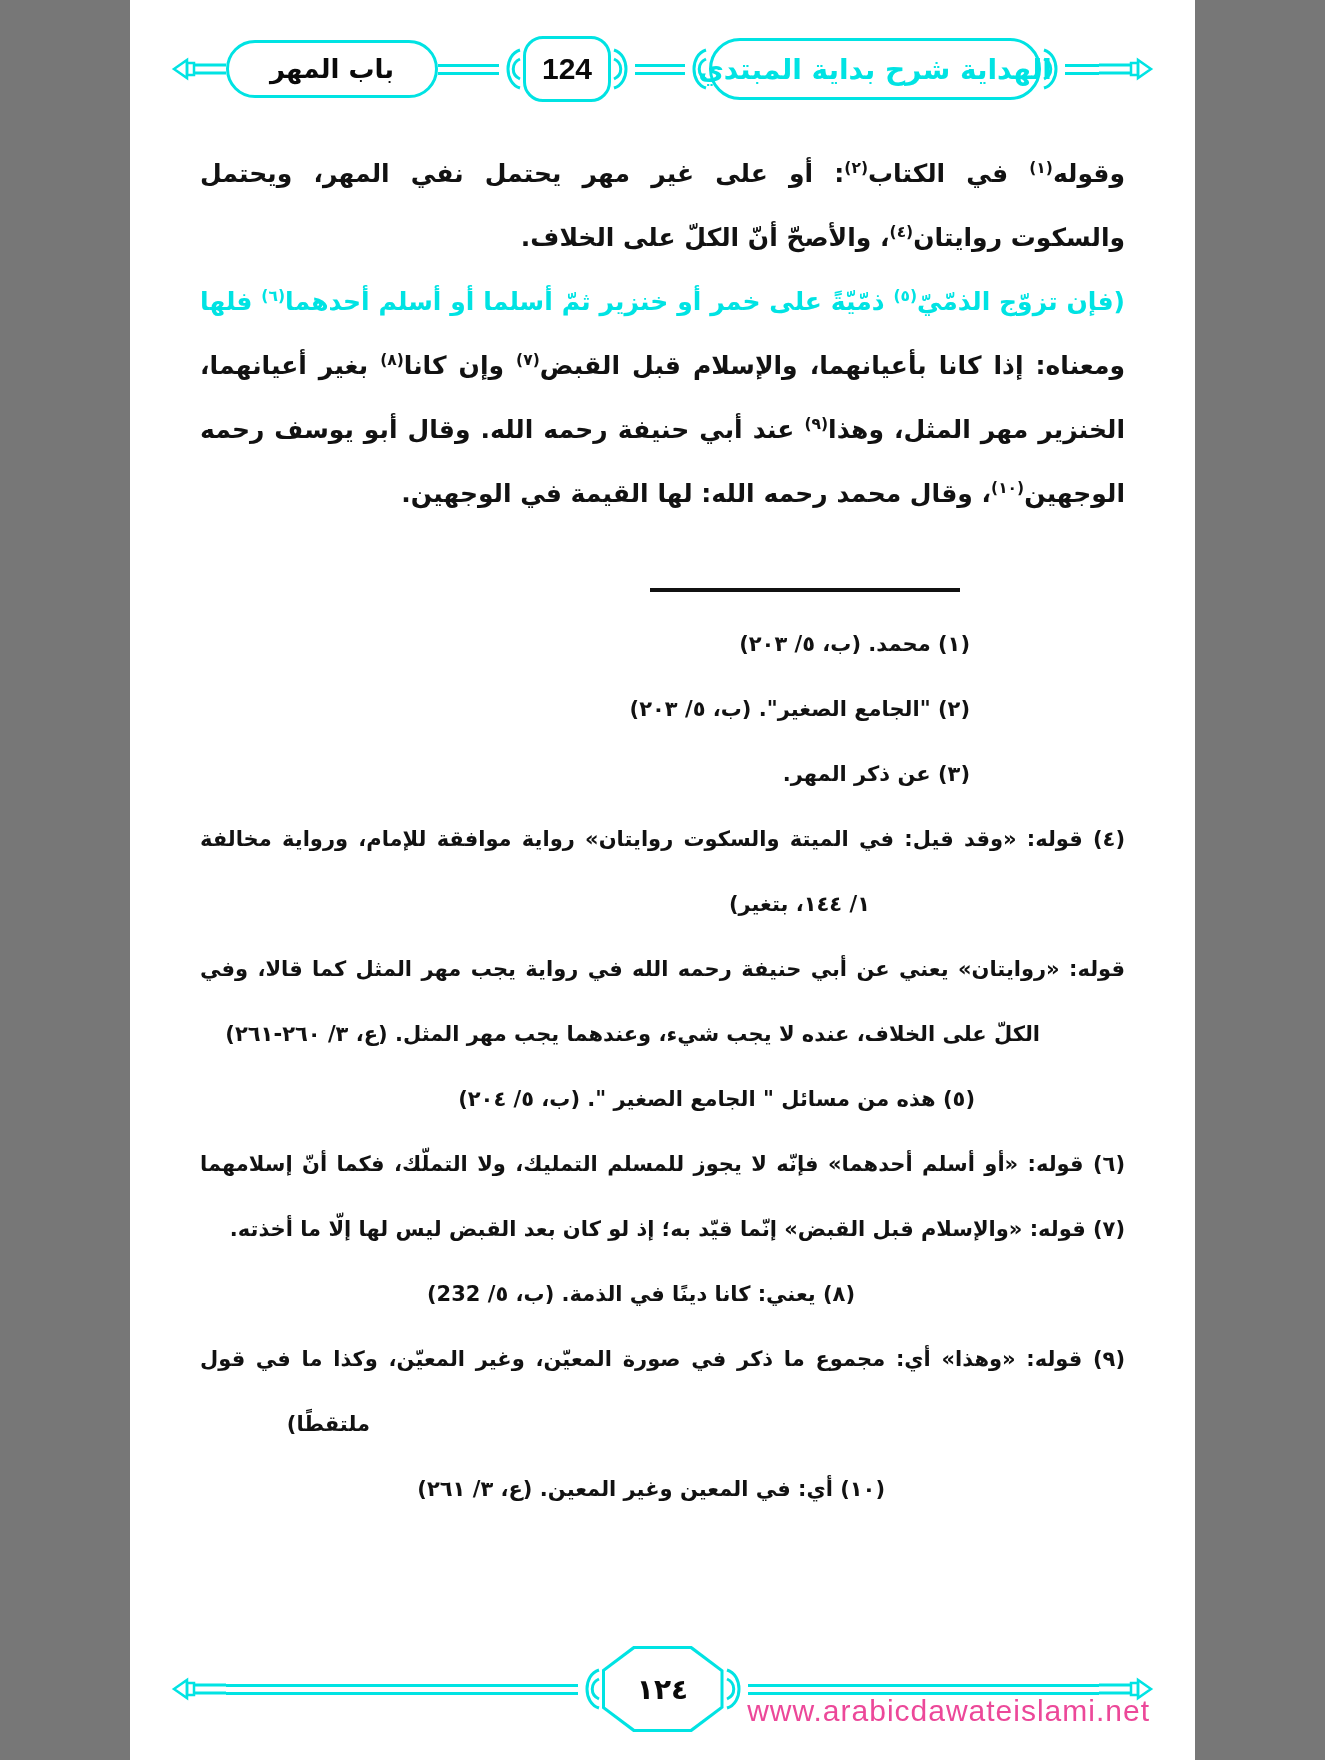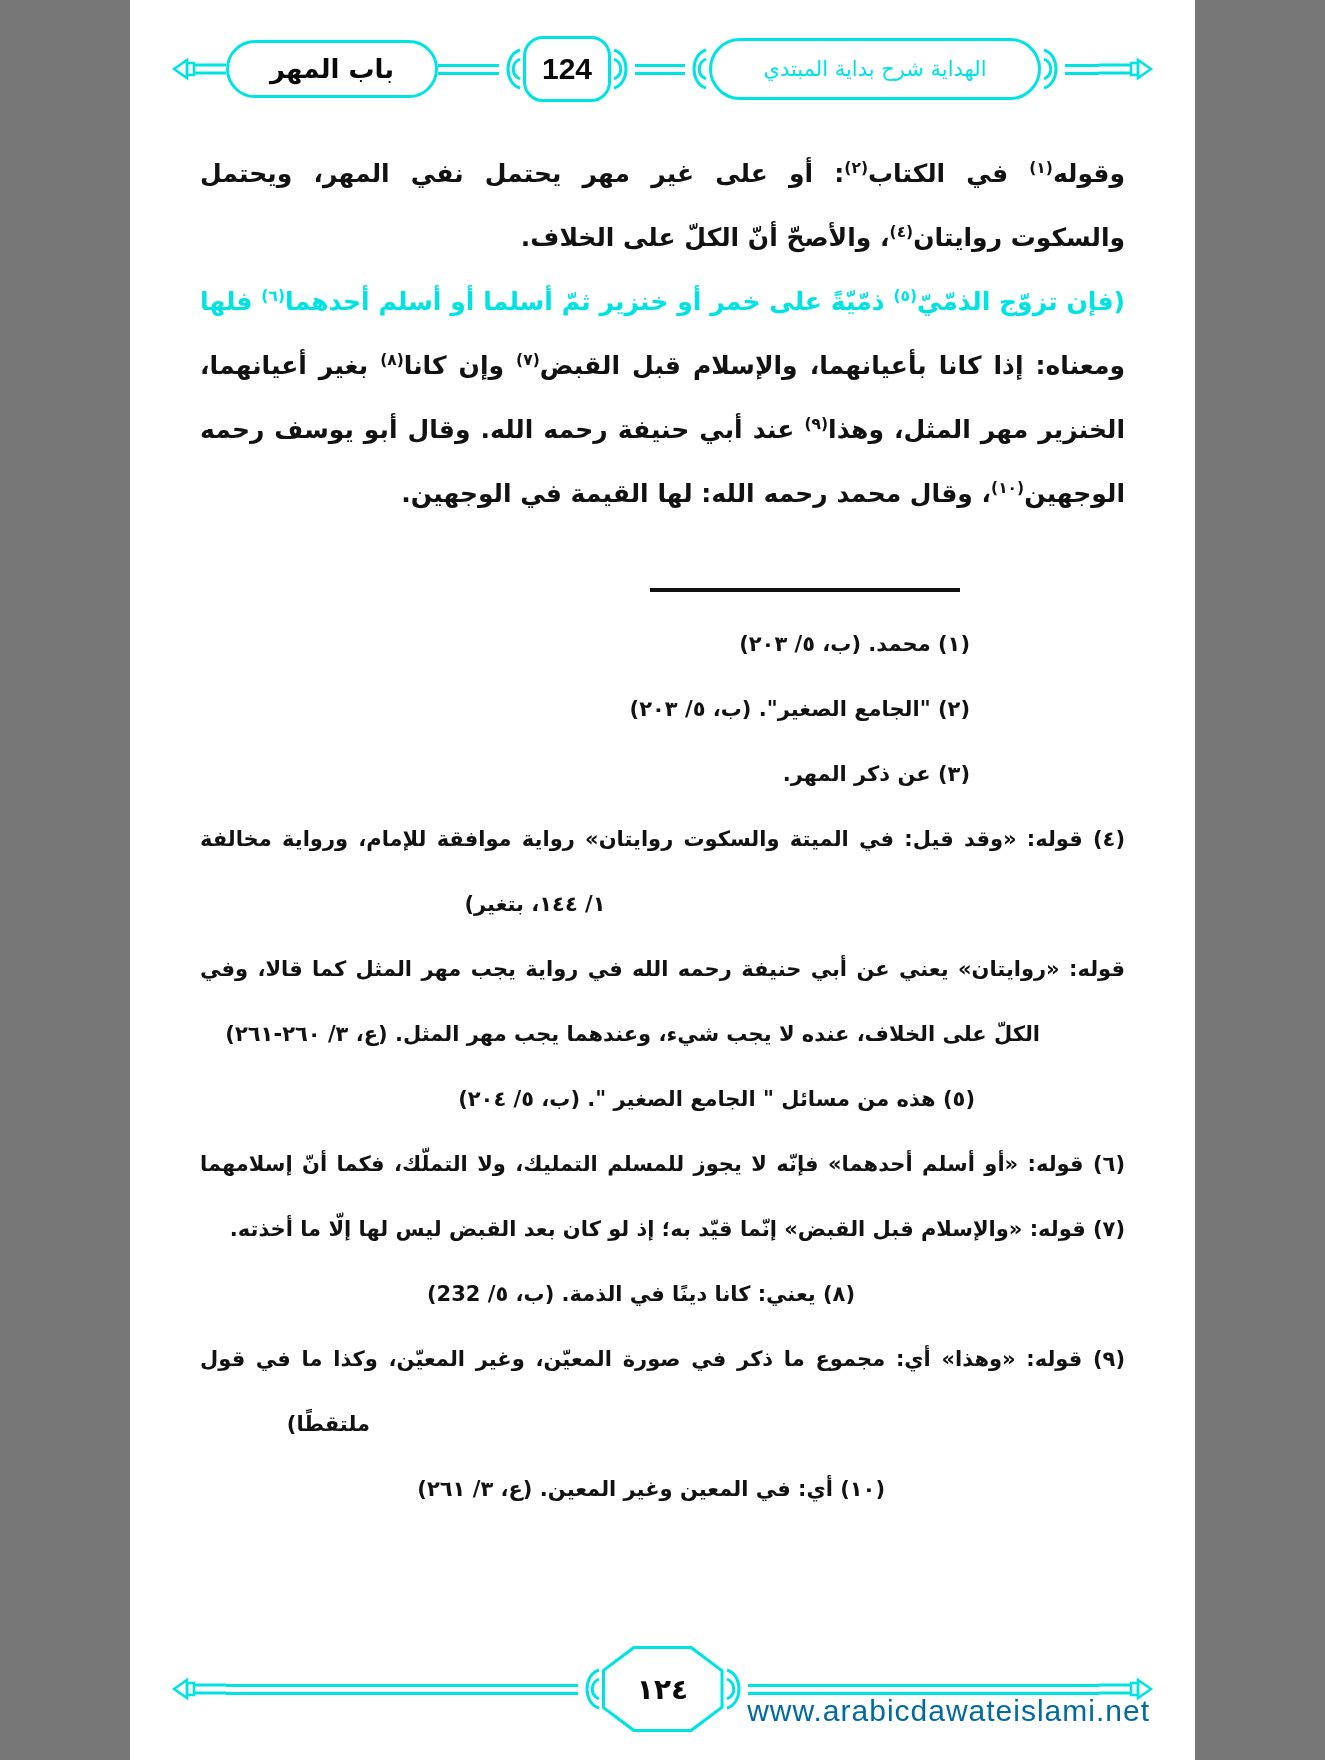--- a/index.html
+++ b/index.html
@@ -20,21 +20,21 @@
   .conn.tiny{ width:34px; }
   .pill{
     border:3px solid var(--accent); border-radius:34px; background:#fff;
     display:flex; align-items:center; justify-content:center; flex:none;
   }
   .pill.chapter{ width:212px; height:58px; }
   .pill.pagenum{ width:88px; height:66px; border-radius:20px; }
   .pill.booktitle{ width:332px; height:62px; }
   .chapter-txt{ font-size:26px; font-weight:bold; color:#0a0a0a; direction:rtl; }
   .pagenum-txt{ font-family:"Liberation Sans", sans-serif; font-size:30px; font-weight:bold; color:#0a0a0a; }
-  .booktitle-txt{ font-size:21px; font-weight:normal; color:var(--accent); direction:rtl; white-space:nowrap; }
+  .booktitle-txt{ font-size:28px; font-weight:bold; color:var(--accent); direction:rtl; white-space:nowrap; }
   .ornament{ color:var(--accent); flex:none; }
   .flip{ transform:scaleX(-1); }
   .octo-wrap{ width:122px; height:86px; flex:none; position:relative;padding-left:21px; }
   .octo-outer{ position:absolute; inset:0; background:var(--accent);
     clip-path:polygon(26% 0,74% 0,100% 28%,100% 72%,74% 100%,26% 100%,0 72%,0 28%); }
   .octo-inner{ position:absolute; inset:3px; background:#fff;
     clip-path:polygon(26% 0,74% 0,100% 28%,100% 72%,74% 100%,26% 100%,0 72%,0 28%);
     display:flex; align-items:center; justify-content:center; }
   .footer-num{ font-size:28px; font-weight:bold; color:#0a0a0a; }
   
@@ -42,21 +42,21 @@
   .line{ height:64px; line-height:64px; font-size:25px; font-weight:bold; overflow:hidden; }
   .fn-line{ height:65px; line-height:65px; font-size:21px; font-weight:bold; overflow:hidden; }
   .al-right{ text-align:right; }
   .al-justify{ text-align:justify; text-align-last:justify; }
   .matn{ color:var(--accent); }
   sup{ font-size:0.62em; line-height:0; vertical-align:super; }
   .fn-sep{ position:absolute; top:588px; right:235px; width:310px; height:4px; background:#111; }
   .footnotes{ position:absolute; top:612px; right:70px; left:70px; }
   .website{
     position:absolute; top:1694px; right:45px; direction:ltr;
-    font-family:"Liberation Sans", sans-serif; font-size:30px; color:#0369a1; letter-spacing:1px;
+    font-family:"Liberation Sans", sans-serif; font-size:30px; color:#ec4899; letter-spacing:1px;
   }
 </style>
 </head>
 <body>
 
 <div class="page">
 
   <div class="rule header">
     <svg class="ornament" width="56" height="44" viewBox="0 0 56 44">
       <path d="M4 22 L17 13 L17 31 Z" fill="none" stroke="currentColor" stroke-width="2.5"></path>
@@ -103,21 +103,21 @@
       <div class="line al-right">الوجهين<sup>(١٠)</sup>، وقال محمد رحمه الله: لها القيمة في الوجهين.</div>
     </main>
 
   <div class="fn-sep"></div>
 
   <section class="footnotes" id="footnotes">
       <div class="fn-line al-right" style="margin-right: 155px;">(١) محمد. (ب، ٥/ ٢٠٣)</div>
       <div class="fn-line al-right" style="margin-right: 155px;">(٢) "الجامع الصغير". (ب، ٥/ ٢٠٣)</div>
       <div class="fn-line al-right" style="margin-right: 155px;">(٣) عن ذكر المهر.</div>
       <div class="fn-line al-justify">(٤) قوله: «وقد قيل: في الميتة والسكوت روايتان» رواية موافقة للإمام، ورواية مخالفة له، والأصحّ هو المخالفة، (عبد،</div>
-      <div class="fn-line al-right" style="margin-right: 255px; text-align: center;">١/ ١٤٤، بتغير)</div>
+      <div class="fn-line al-right" style="margin-right: 255px;">١/ ١٤٤، بتغير)</div>
       <div class="fn-line al-justify">قوله: «روايتان» يعني عن أبي حنيفة رحمه الله في رواية يجب مهر المثل كما قالا، وفي رواية لا يجب شيء، والأصح أنّ</div>
       <div class="fn-line al-right" style="margin-right: 85px;">الكلّ على الخلاف، عنده لا يجب شيء، وعندهما يجب مهر المثل. (ع، ٣/ ٢٦٠-٢٦١)</div>
       <div class="fn-line al-right" style="margin-right: 150px;">(٥) هذه من مسائل " الجامع الصغير ". (ب، ٥/ ٢٠٤)</div>
       <div class="fn-line al-justify">(٦) قوله: «أو أسلم أحدهما» فإنّه لا يجوز للمسلم التمليك، ولا التملّك، فكما أنّ إسلامهما مانع كذلك إسلام واحد منهما</div>
       <div class="fn-line al-right">(٧) قوله: «والإسلام قبل القبض» إنّما قيّد به؛ إذ لو كان بعد القبض ليس لها إلّا ما أخذته. (عبد، ١/ ١٤٤)</div>
       <div class="fn-line al-right" style="margin-right: 270px;">(٨) يعني: كانا دينًا في الذمة. (ب، ٥/ 232)</div>
       <div class="fn-line al-justify">(٩) قوله: «وهذا» أي: مجموع ما ذكر في صورة المعيّن، وغير المعيّن، وكذا ما في قول محمد من الوجهين. (عبد، ١/ ١٤٤،</div>
       <div class="fn-line al-right" style="margin-right: 755px;">ملتقطًا)</div>
       <div class="fn-line al-right" style="margin-right: 240px;">(١٠) أي: في المعين وغير المعين. (ع، ٣/ ٢٦١)</div>
     </section>

